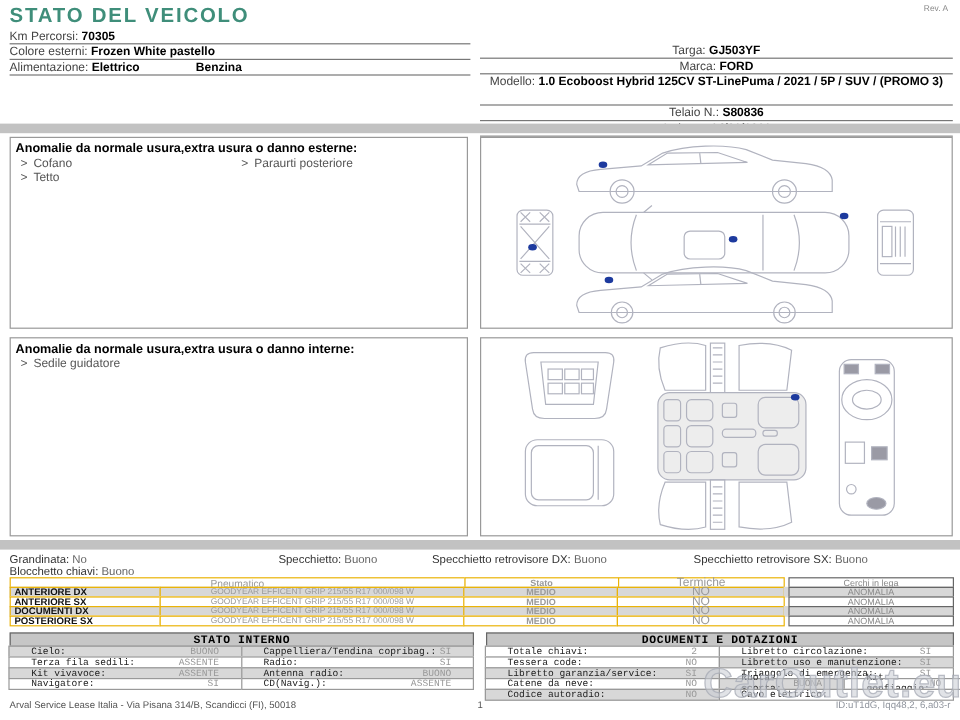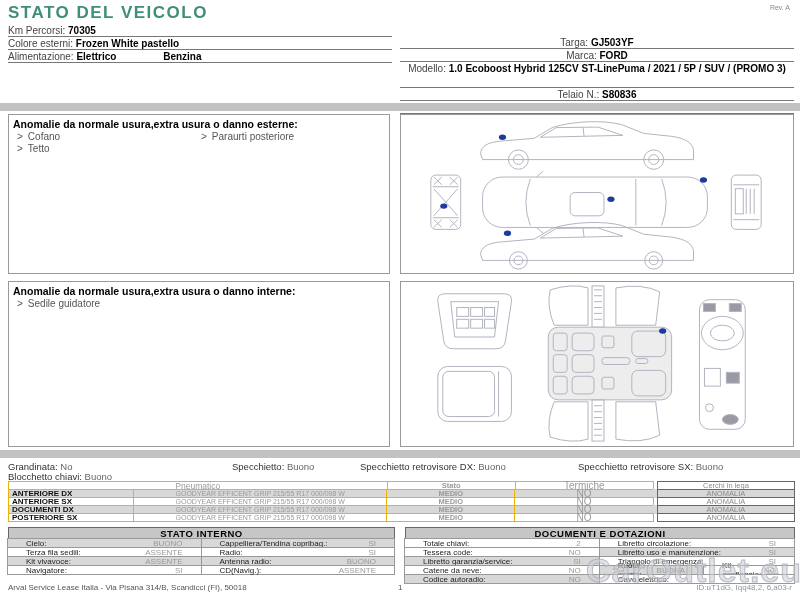--- a/index.html
+++ b/index.html
@@ -52,21 +52,21 @@
   .tcell.pos { width:127px; justify-content:flex-start; padding-left:3px; font-weight:bold; font-size:8px; color:#111; }
   .tcell.pneu { width:255px; color:#9a9a9a; font-size:7px; }
   .tcell.stato { width:130px; color:#9a9a9a; font-size:7.5px;font-weight:bold; }
   .tcell.term { width:140px; color:#9a9a9a; font-size:10px; }
   .tgap { width:5px; border:none; background:transparent; }
   .tcell.cerchi { width:139px; border:1px solid #666; color:#8a8a8a; font-size:7.5px; }
   .tcell.headwide { width:382px; }
   .trow.sh .tcell { background:#d8d8d8; }
 
   
-  .btable { font-size:8px; }
+  .btable { font-size:8px;font-family:Liberation Mono, monospace; }
   #table-interno { left:8px; top:527px; width:387px; }
   #table-doc { left:405px; top:527px; width:390px; }
   .btitle { background:#c6c6c6; border:1px solid #666; font-weight:bold; text-align:center; font-size:9.5px; height:12px; line-height:11px; color:#000; letter-spacing:0.5px; }
   .brow { display:flex; margin-top:-1px; }
   .bcell { display:flex; justify-content:space-between; align-items:center; border:1px solid #999; margin-left:-1px; padding:0 18px; height:10px; line-height:9px; background:#fff; flex:1; }
   .bcell .lbl { color:#222; }
   .bcell .val { color:#999; }
   .bcell.sh { background:#d8d8d8; }
   .bcell.w50 { flex:0 0 50.2%; }
   .bcell.w27 { flex:0 0 27%; }

